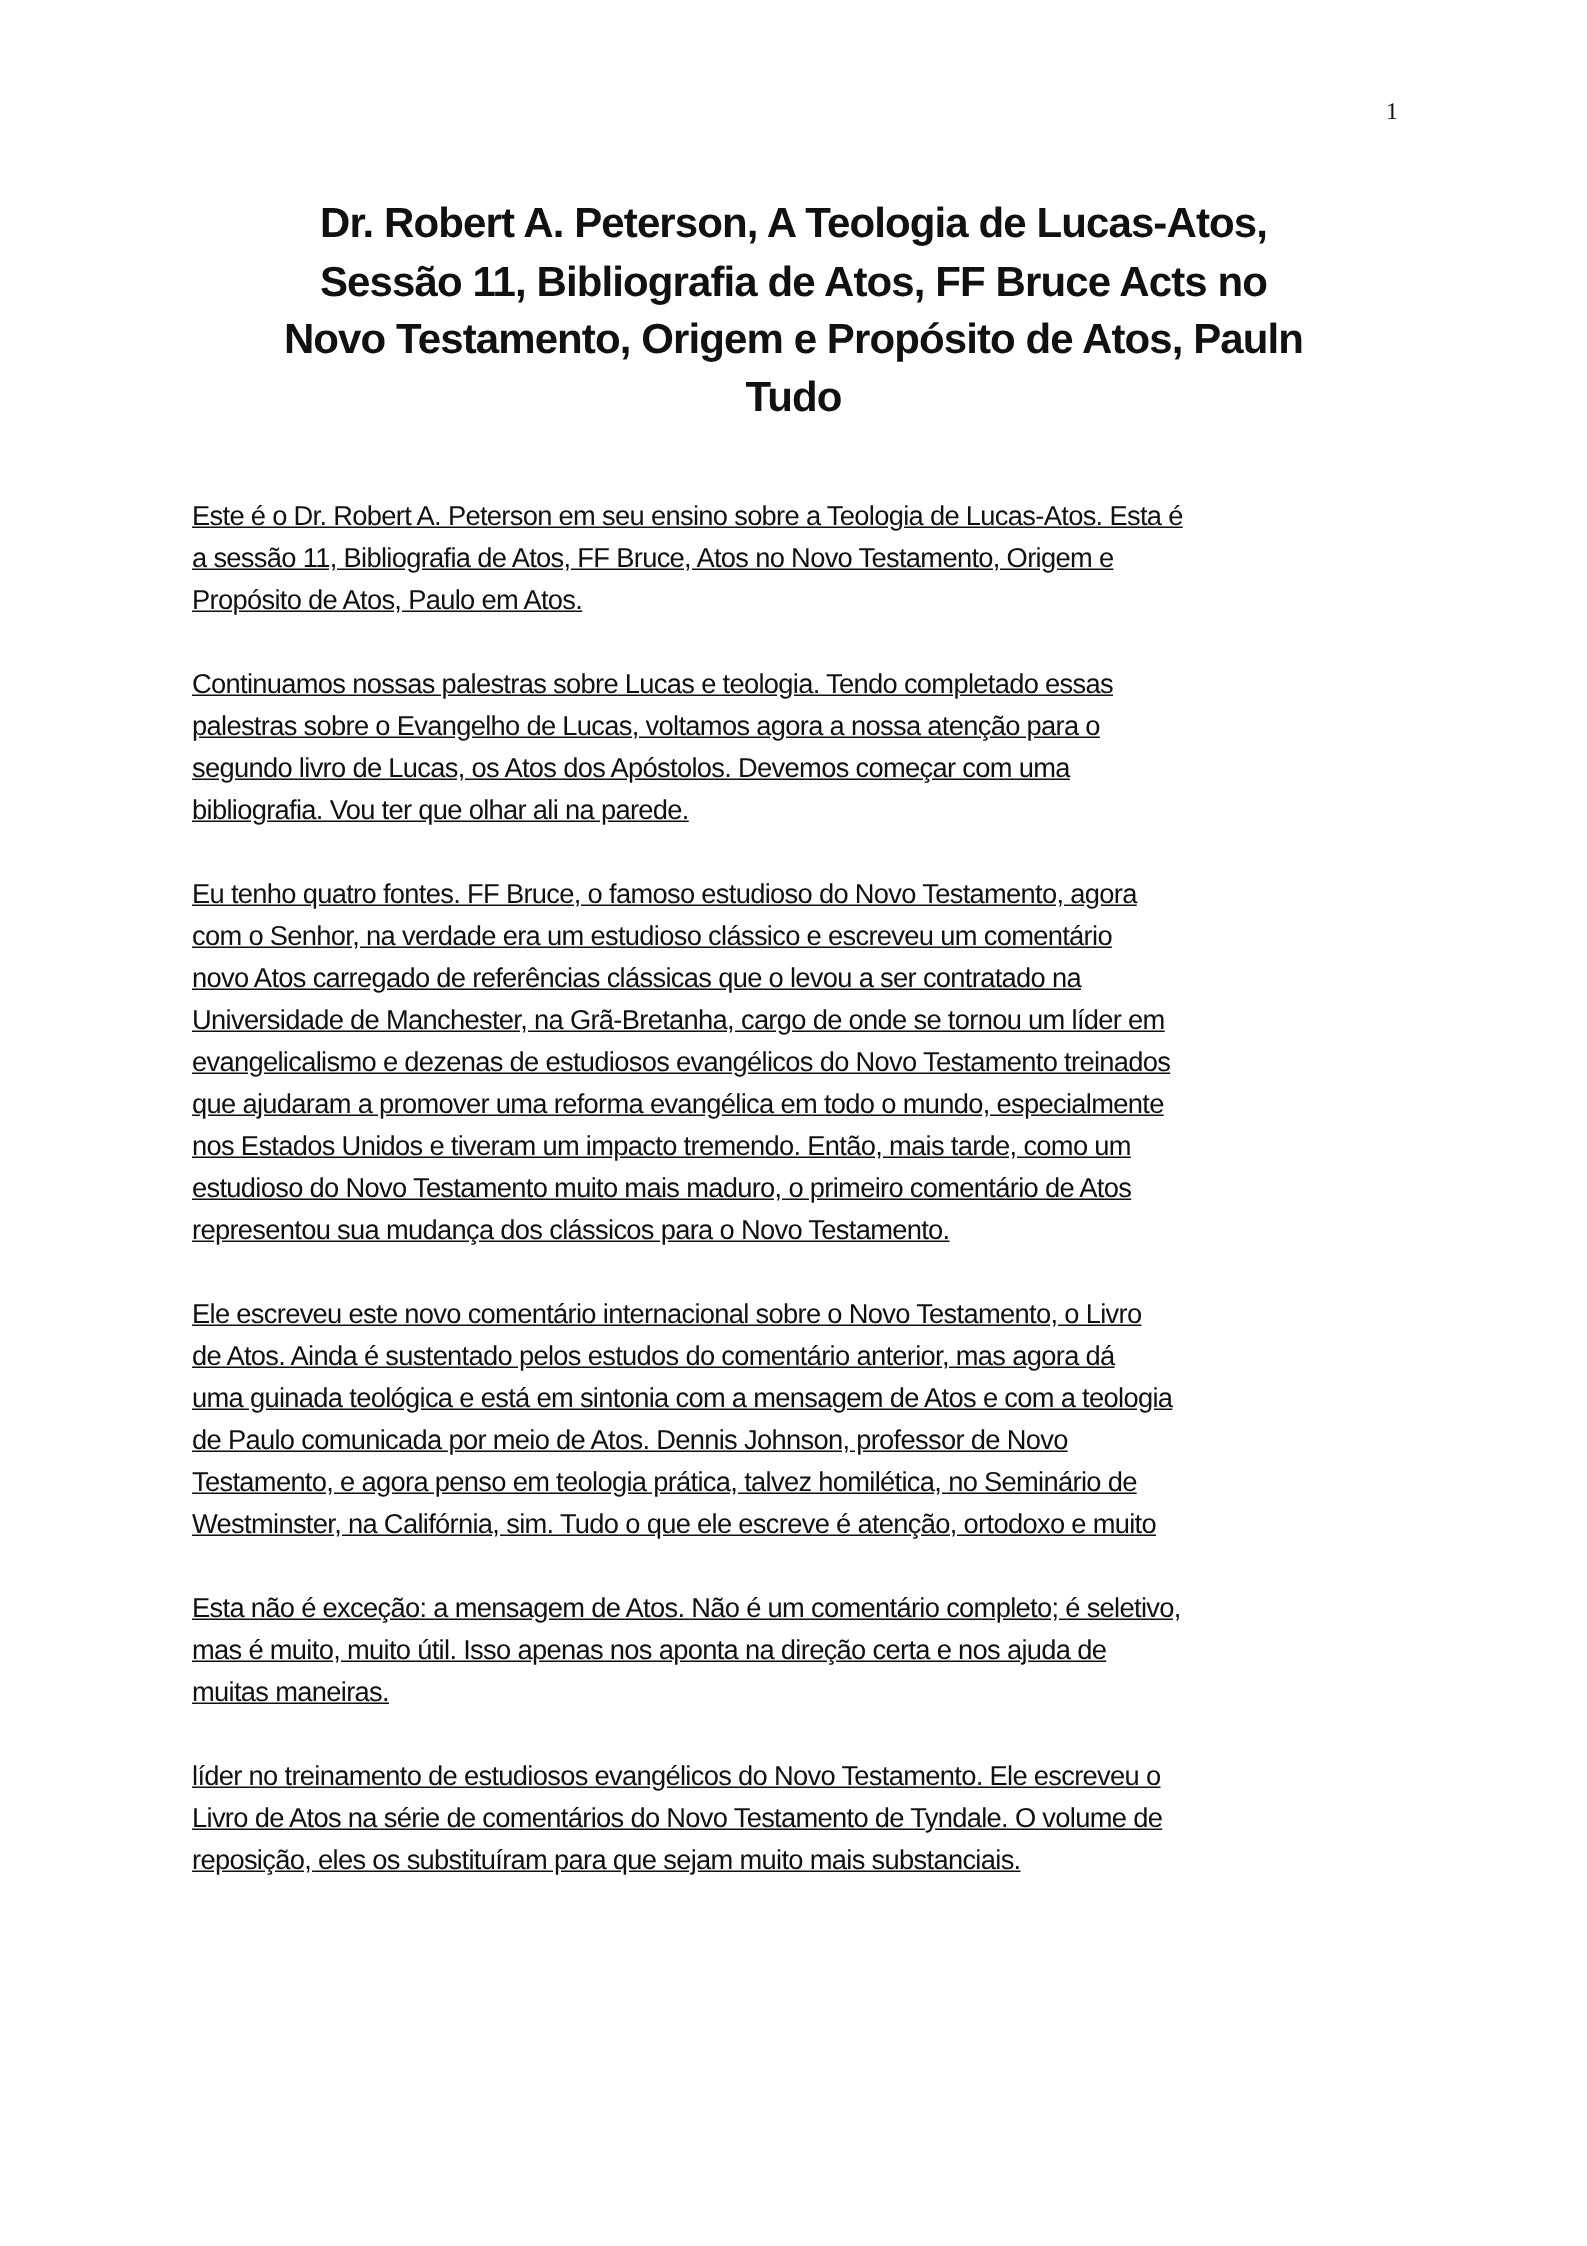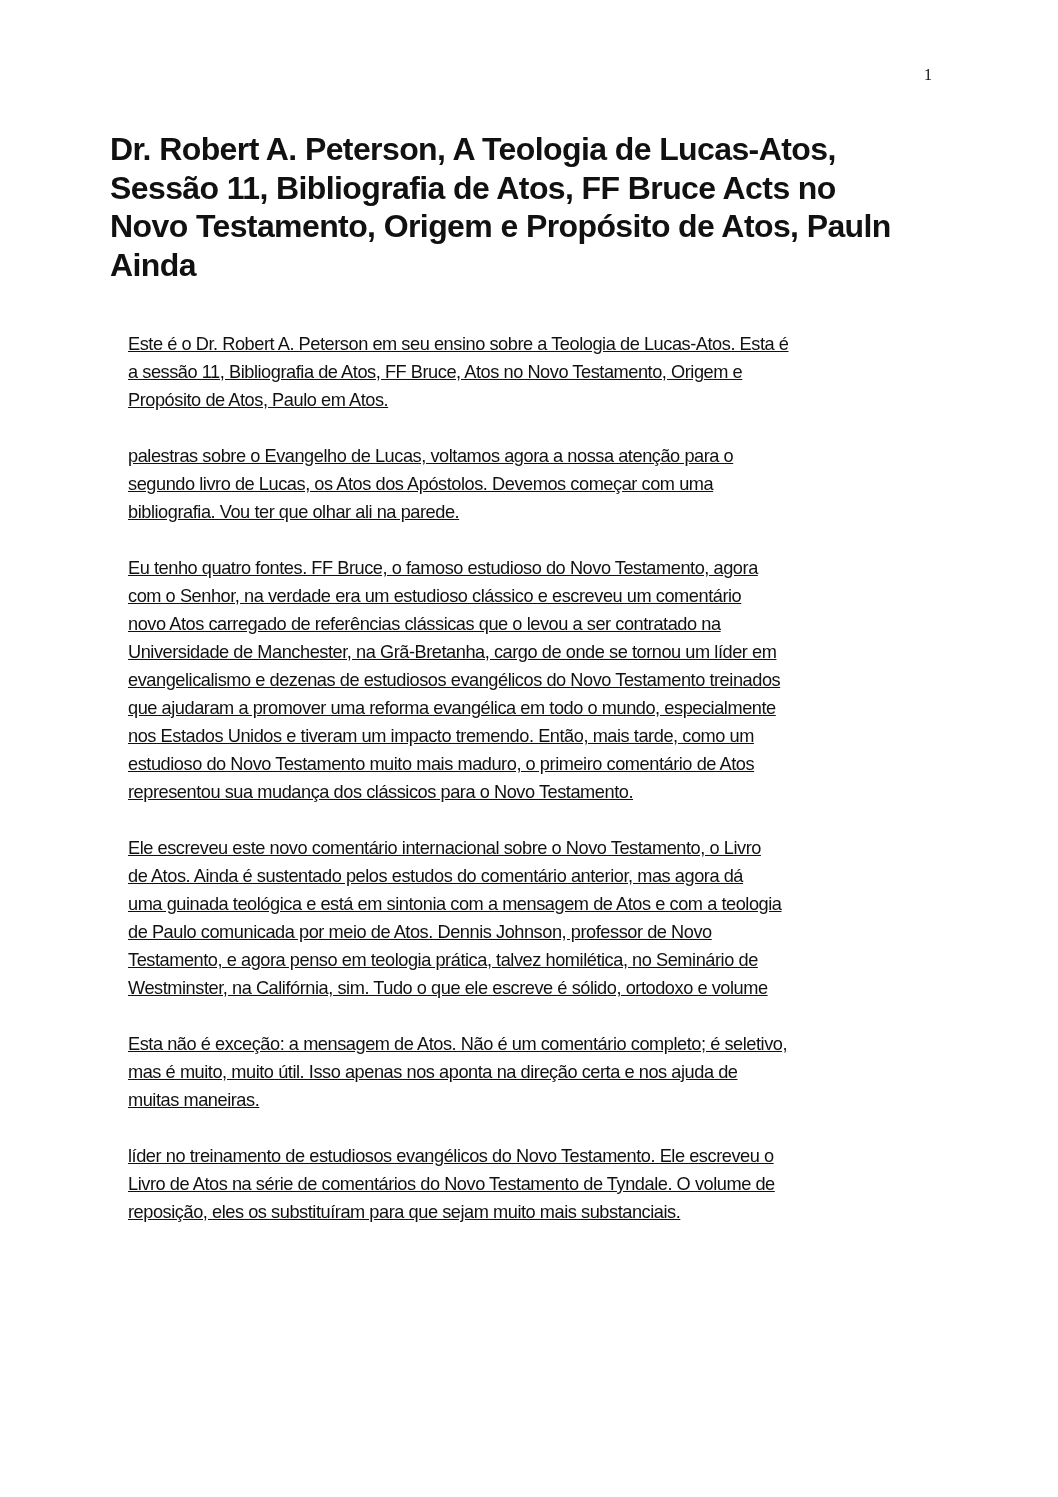--- a/index.html
+++ b/index.html
@@ -3,52 +3,54 @@
   <meta charset="utf-8">
   <style>
     html, body { margin: 0; padding: 0; background: #ffffff; }
     body { width: 1058px; height: 1497px; position: relative; overflow: hidden; color: #111111; }
     .page-number {
       position: absolute; top: 66px; left: 924px;
       font-family: "Liberation Serif", serif; font-size: 16px;
     }
     .title {
       position: absolute; top: 130px; left: 110px; width: 838px;
+      text-align: center;
       font-family: "Liberation Sans", sans-serif; font-weight: bold;
-      font-size: 32px; line-height: 38.5px; letter-spacing: -0.6px;
+      font-size: 28px; line-height: 38.5px; letter-spacing: -0.6px;
       margin: 0;
     }
     .title span { display: block; white-space: nowrap; }
     .body {
       position: absolute; top: 330px; left: 128px; width: 810px;
       font-family: "Liberation Sans", sans-serif; font-size: 18.2px;
       line-height: 28px; letter-spacing: -0.45px; text-decoration: underline;
     }
     .para { margin: 0 0 28px 0; }
     .para span { display: block; white-space: nowrap; }
   </style>
 </head>
 <body>
 
 <div class="page-number">1</div>
 
 <h1 class="title">
   <span>Dr. Robert A. Peterson, A Teologia de Lucas-Atos,</span>
   <span>Sessão 11, Bibliografia de Atos, FF Bruce Acts no</span>
   <span>Novo Testamento, Origem e Propósito de Atos, Pauln</span>
-  <span>Ainda</span>
+  <span>Tudo</span>
 </h1>
 
 <div class="body">
   <p class="para">
     <span>Este é o Dr. Robert A. Peterson em seu ensino sobre a Teologia de Lucas-Atos. Esta é</span>
     <span>a sessão 11, Bibliografia de Atos, FF Bruce, Atos no Novo Testamento, Origem e</span>
     <span>Propósito de Atos, Paulo em Atos.</span>
   </p>
   <p class="para">
+    <span>Continuamos nossas palestras sobre Lucas e teologia. Tendo completado essas</span>
     <span>palestras sobre o Evangelho de Lucas, voltamos agora a nossa atenção para o</span>
     <span>segundo livro de Lucas, os Atos dos Apóstolos. Devemos começar com uma</span>
     <span>bibliografia. Vou ter que olhar ali na parede.</span>
   </p>
   <p class="para">
     <span>Eu tenho quatro fontes. FF Bruce, o famoso estudioso do Novo Testamento, agora</span>
     <span>com o Senhor, na verdade era um estudioso clássico e escreveu um comentário</span>
     <span>novo Atos carregado de referências clássicas que o levou a ser contratado na</span>
     <span>Universidade de Manchester, na Grã-Bretanha, cargo de onde se tornou um líder em</span>
     <span>evangelicalismo e dezenas de estudiosos evangélicos do Novo Testamento treinados</span>
@@ -56,21 +58,21 @@
     <span>nos Estados Unidos e tiveram um impacto tremendo. Então, mais tarde, como um</span>
     <span>estudioso do Novo Testamento muito mais maduro, o primeiro comentário de Atos</span>
     <span>representou sua mudança dos clássicos para o Novo Testamento.</span>
   </p>
   <p class="para">
     <span>Ele escreveu este novo comentário internacional sobre o Novo Testamento, o Livro</span>
     <span>de Atos. Ainda é sustentado pelos estudos do comentário anterior, mas agora dá</span>
     <span>uma guinada teológica e está em sintonia com a mensagem de Atos e com a teologia</span>
     <span>de Paulo comunicada por meio de Atos. Dennis Johnson, professor de Novo</span>
     <span>Testamento, e agora penso em teologia prática, talvez homilética, no Seminário de</span>
-    <span>Westminster, na Califórnia, sim. Tudo o que ele escreve é sólido, ortodoxo e volume</span>
+    <span>Westminster, na Califórnia, sim. Tudo o que ele escreve é atenção, ortodoxo e muito</span>
   </p>
   <p class="para">
     <span>Esta não é exceção: a mensagem de Atos. Não é um comentário completo; é seletivo,</span>
     <span>mas é muito, muito útil. Isso apenas nos aponta na direção certa e nos ajuda de</span>
     <span>muitas maneiras.</span>
   </p>
   <p class="para">
     <span>líder no treinamento de estudiosos evangélicos do Novo Testamento. Ele escreveu o</span>
     <span>Livro de Atos na série de comentários do Novo Testamento de Tyndale. O volume de</span>
     <span>reposição, eles os substituíram para que sejam muito mais substanciais.</span>

